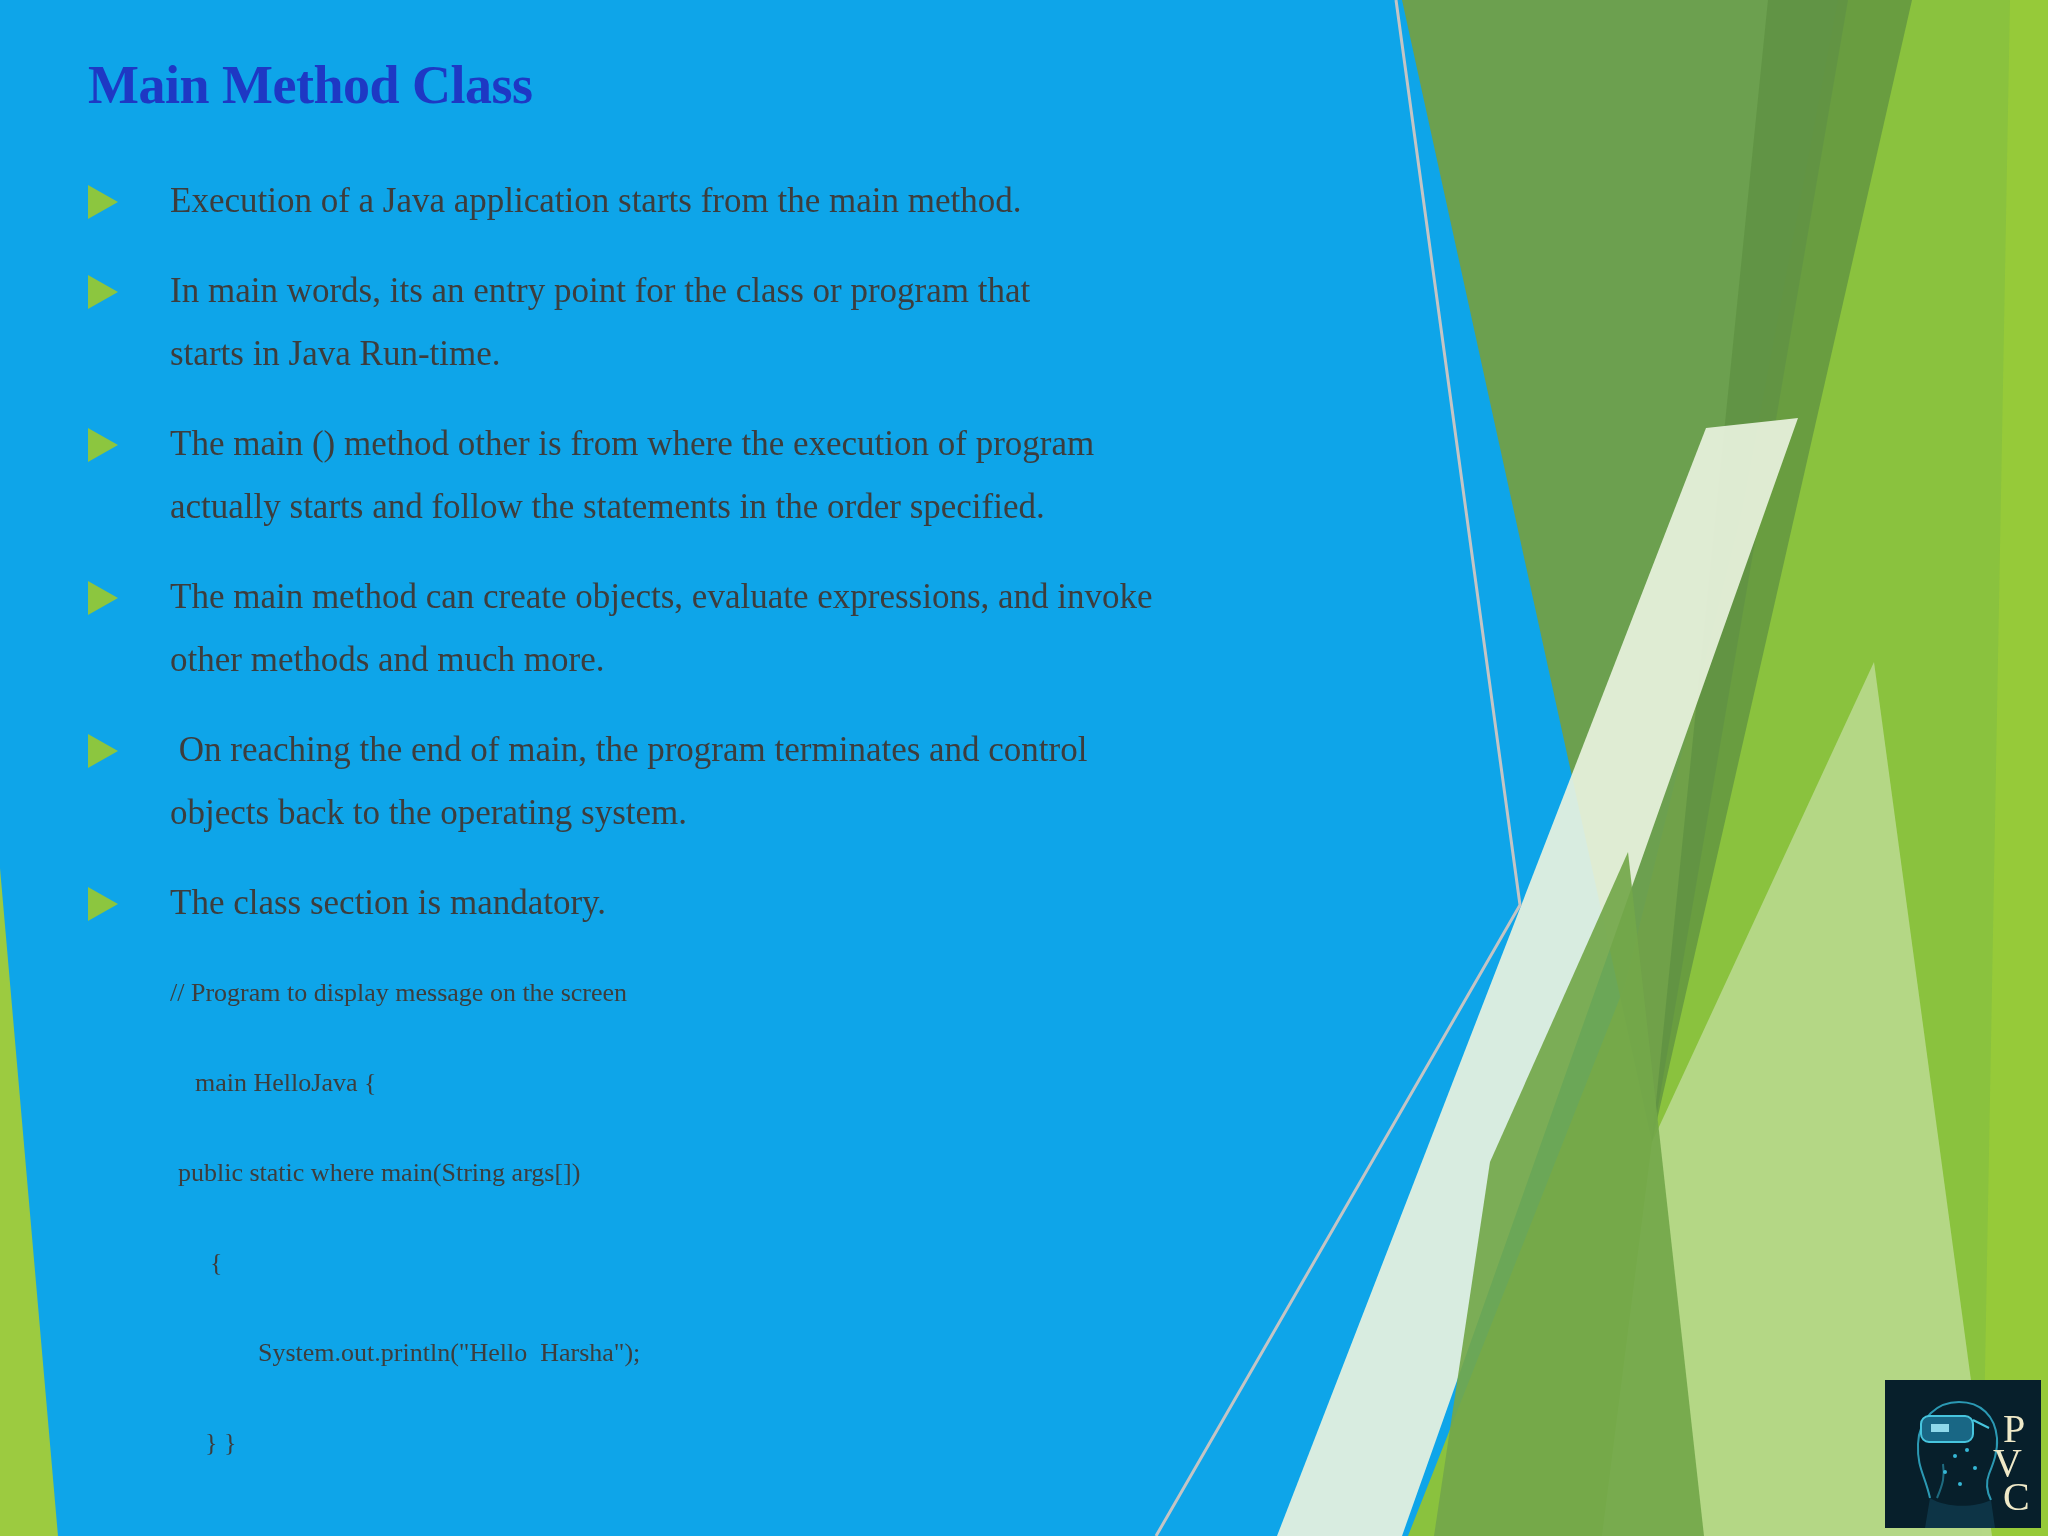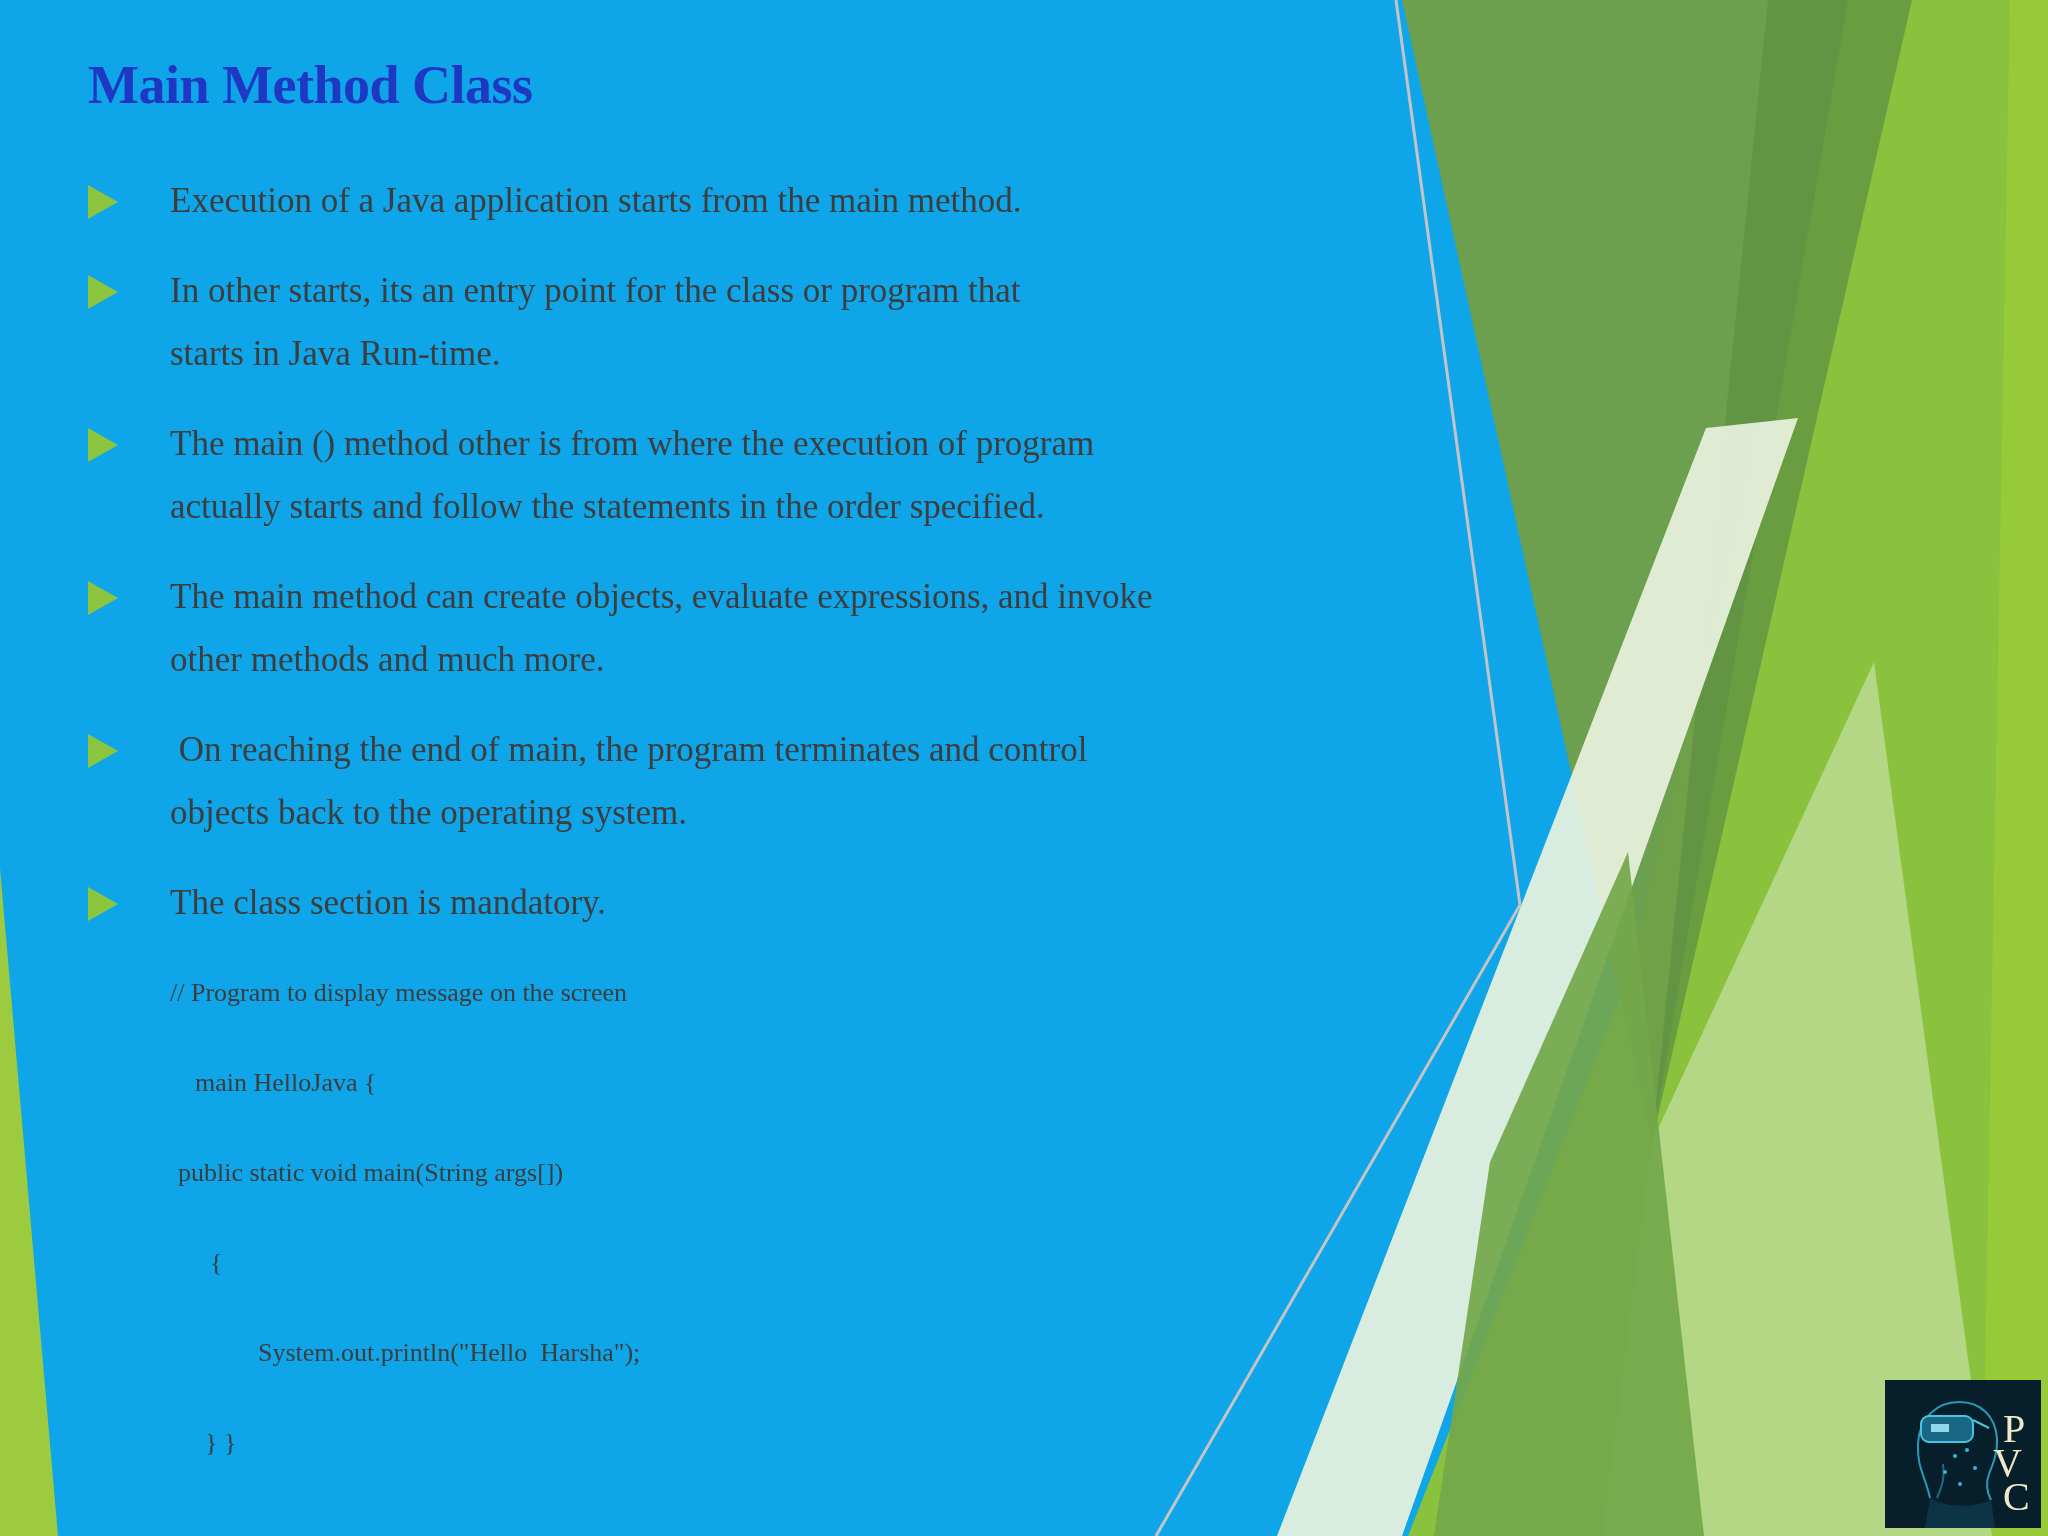--- a/index.html
+++ b/index.html
@@ -60,21 +60,21 @@
         <div class="bullet">
           <svg class="arrow" width="30" height="34" viewBox="0 0 30 34">
             <polygon points="0,0 30,17 0,34" fill="#8CC63F"></polygon>
           </svg>
           <div class="btext"><div><span>Execution of a Java application starts from the main method.</span></div></div>
         </div>
         <div class="bullet">
           <svg class="arrow" width="30" height="34" viewBox="0 0 30 34">
             <polygon points="0,0 30,17 0,34" fill="#8CC63F"></polygon>
           </svg>
-          <div class="btext"><div><span>In other starts, its an </span><span class="b">entry point for the class</span><span> or </span><span class="b">program</span><span> that</span></div><div><span>starts in </span><span class="b">Java Run-time</span><span>.</span></div></div>
+          <div class="btext"><div><span>In main words, its an </span><span class="b">entry point for the class</span><span> or </span><span class="b">program</span><span> that</span></div><div><span>starts in </span><span class="b">Java Run-time</span><span>.</span></div></div>
         </div>
         <div class="bullet">
           <svg class="arrow" width="30" height="34" viewBox="0 0 30 34">
             <polygon points="0,0 30,17 0,34" fill="#8CC63F"></polygon>
           </svg>
           <div class="btext"><div><span>The main () method other is from where the execution of program</span></div><div><span>actually starts and follow the statements in the order specified.</span></div></div>
         </div>
         <div class="bullet">
           <svg class="arrow" width="30" height="34" viewBox="0 0 30 34">
             <polygon points="0,0 30,17 0,34" fill="#8CC63F"></polygon>
@@ -90,21 +90,21 @@
         <div class="bullet">
           <svg class="arrow" width="30" height="34" viewBox="0 0 30 34">
             <polygon points="0,0 30,17 0,34" fill="#8CC63F"></polygon>
           </svg>
           <div class="btext"><div><span>The class section is mandatory.</span></div></div>
         </div>
       </div>
     <div id="code-block" class="code">
         <div class="code-line" style="padding-left: 82px;"><span>// Program to display message on the screen</span></div>
         <div class="code-line" style="padding-left: 107px;"><span class="b">main</span><span> HelloJava {</span></div>
-        <div class="code-line" style="padding-left: 90px;"><span class="b">public static void</span><span> main(String args[])</span></div>
+        <div class="code-line" style="padding-left: 90px;"><span class="b">public static where</span><span> main(String args[])</span></div>
         <div class="code-line" style="padding-left: 122px;"><span>{</span></div>
         <div class="code-line" style="padding-left: 170px;"><span>System.</span><span class="b">out</span><span>.println("Hello  Harsha");</span></div>
         <div class="code-line" style="padding-left: 117px;"><span>} }</span></div>
       </div>
   </div>
 
   <div class="logo">
     <svg width="156" height="148" viewBox="0 0 156 148" xmlns="http://www.w3.org/2000/svg">
       <rect x="0" y="0" width="156" height="148" fill="#071f2b"></rect>
 

